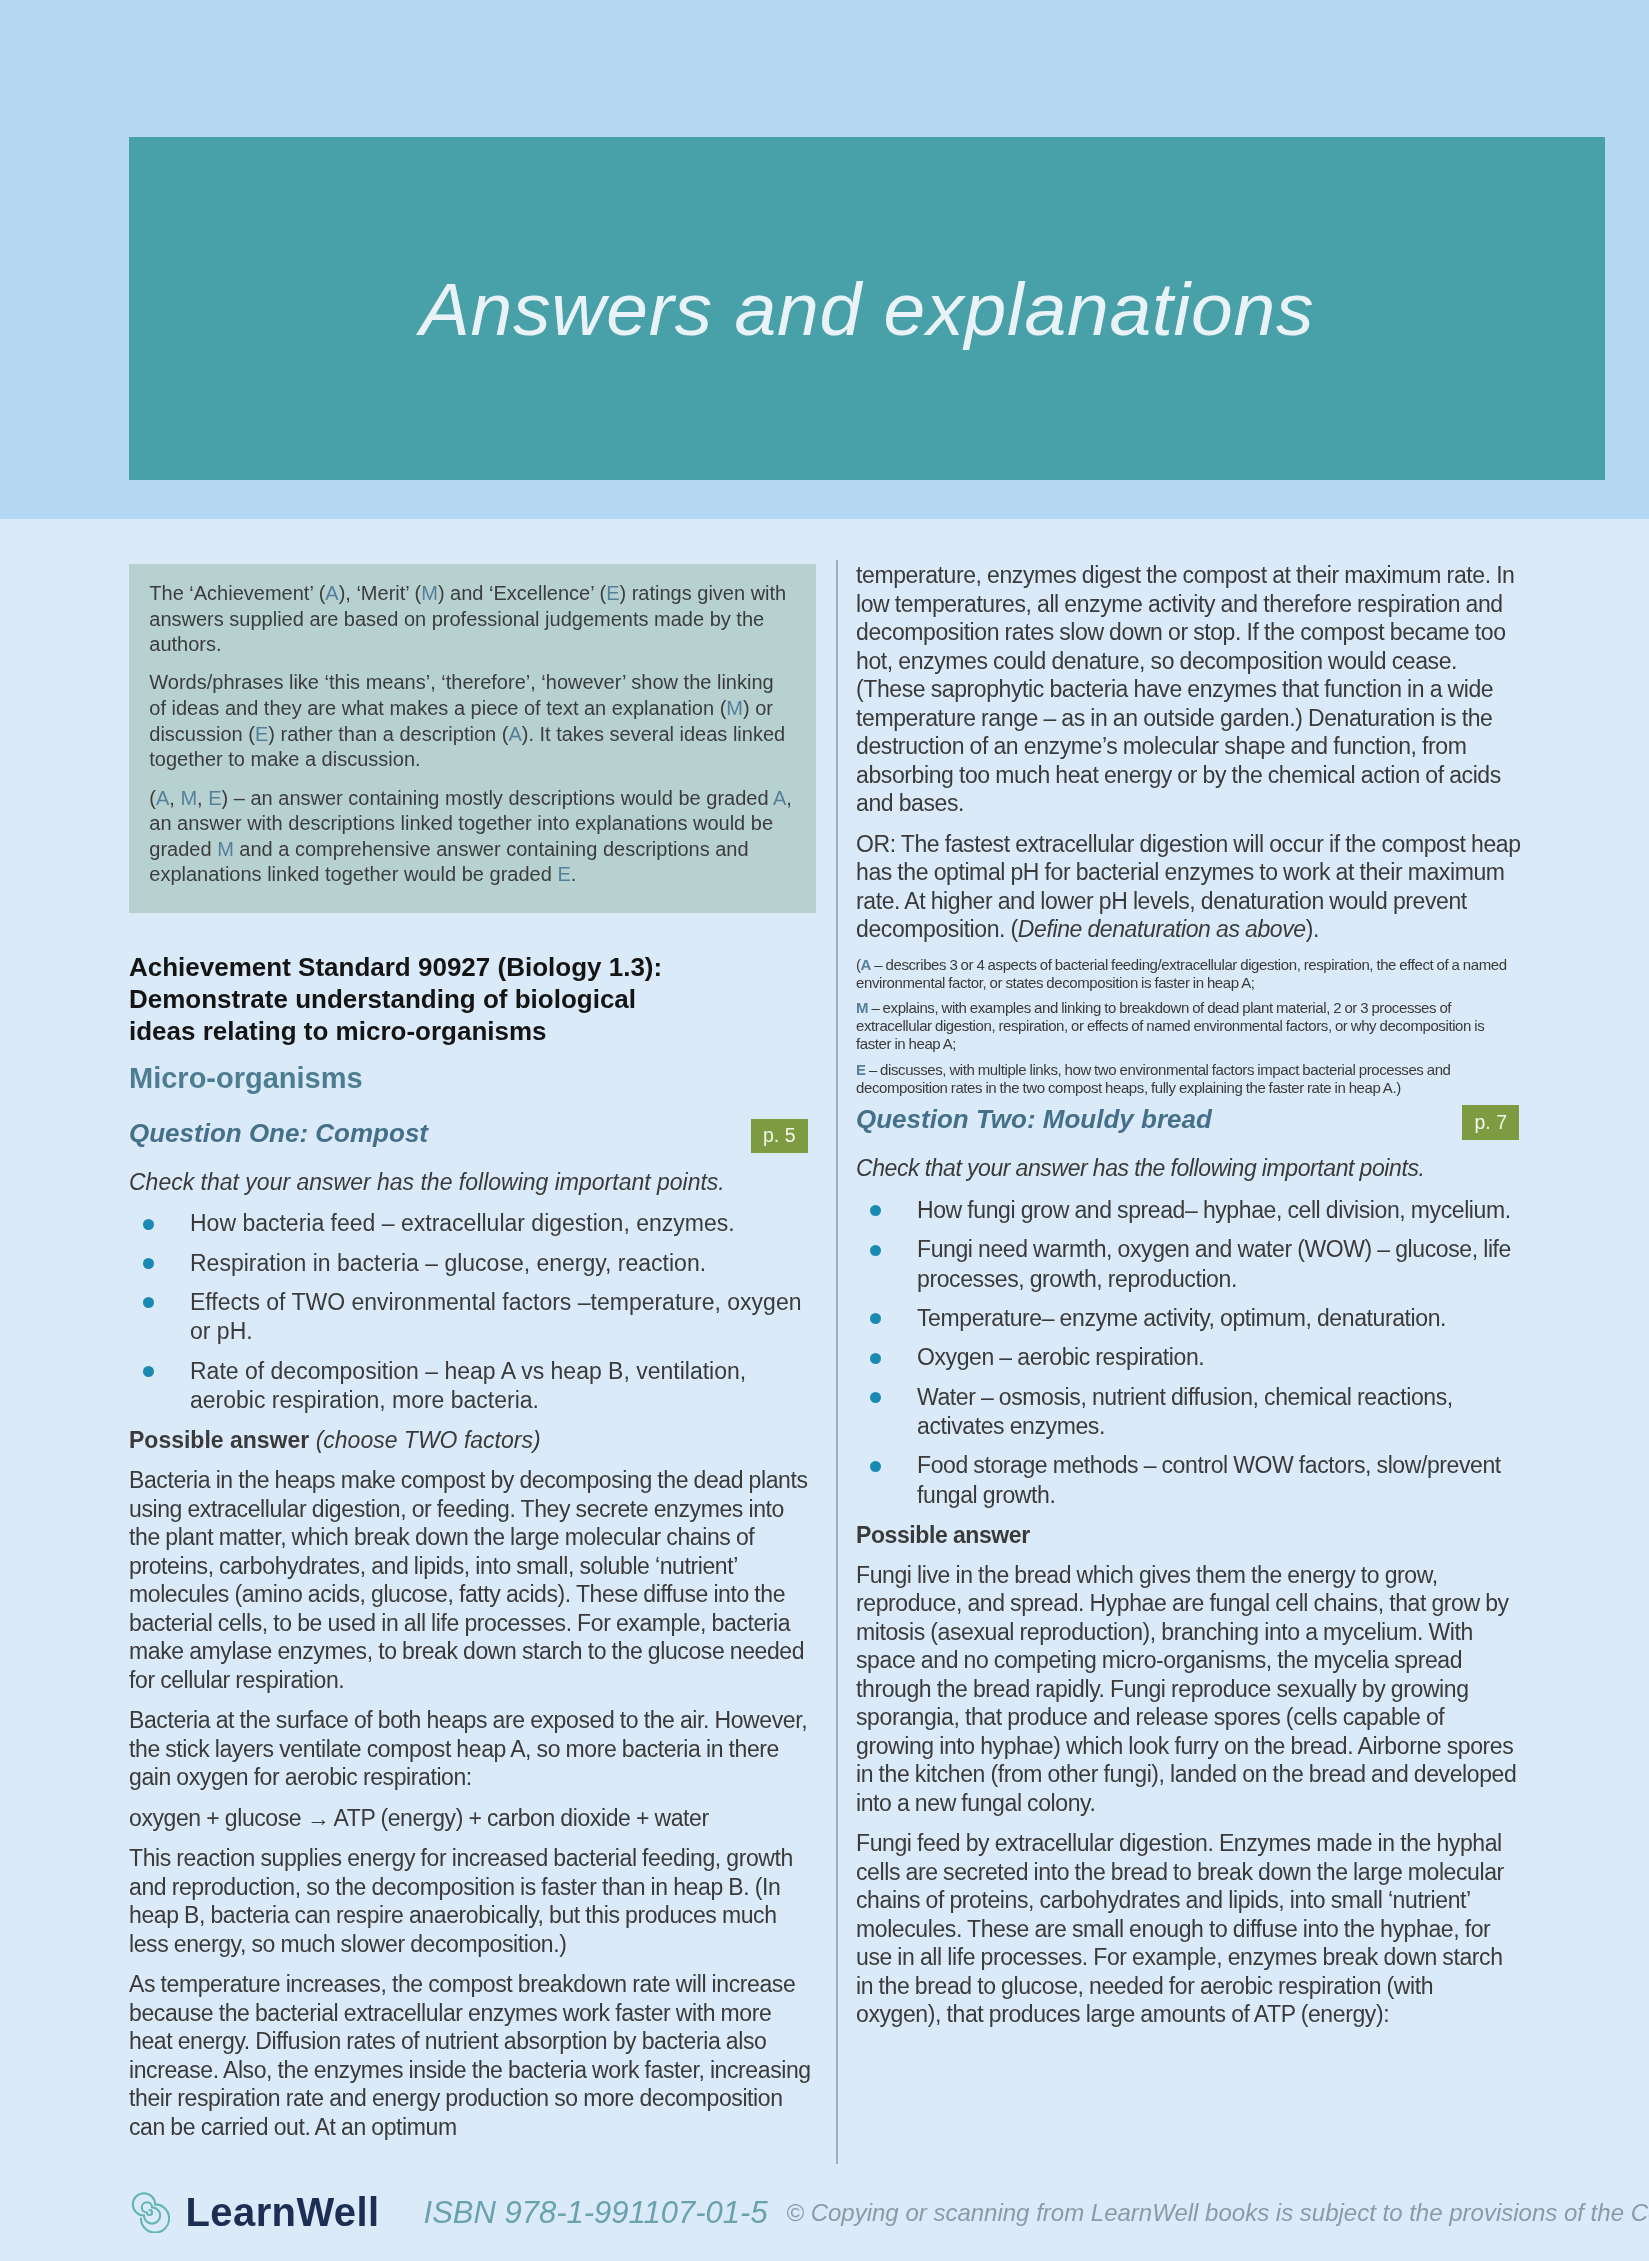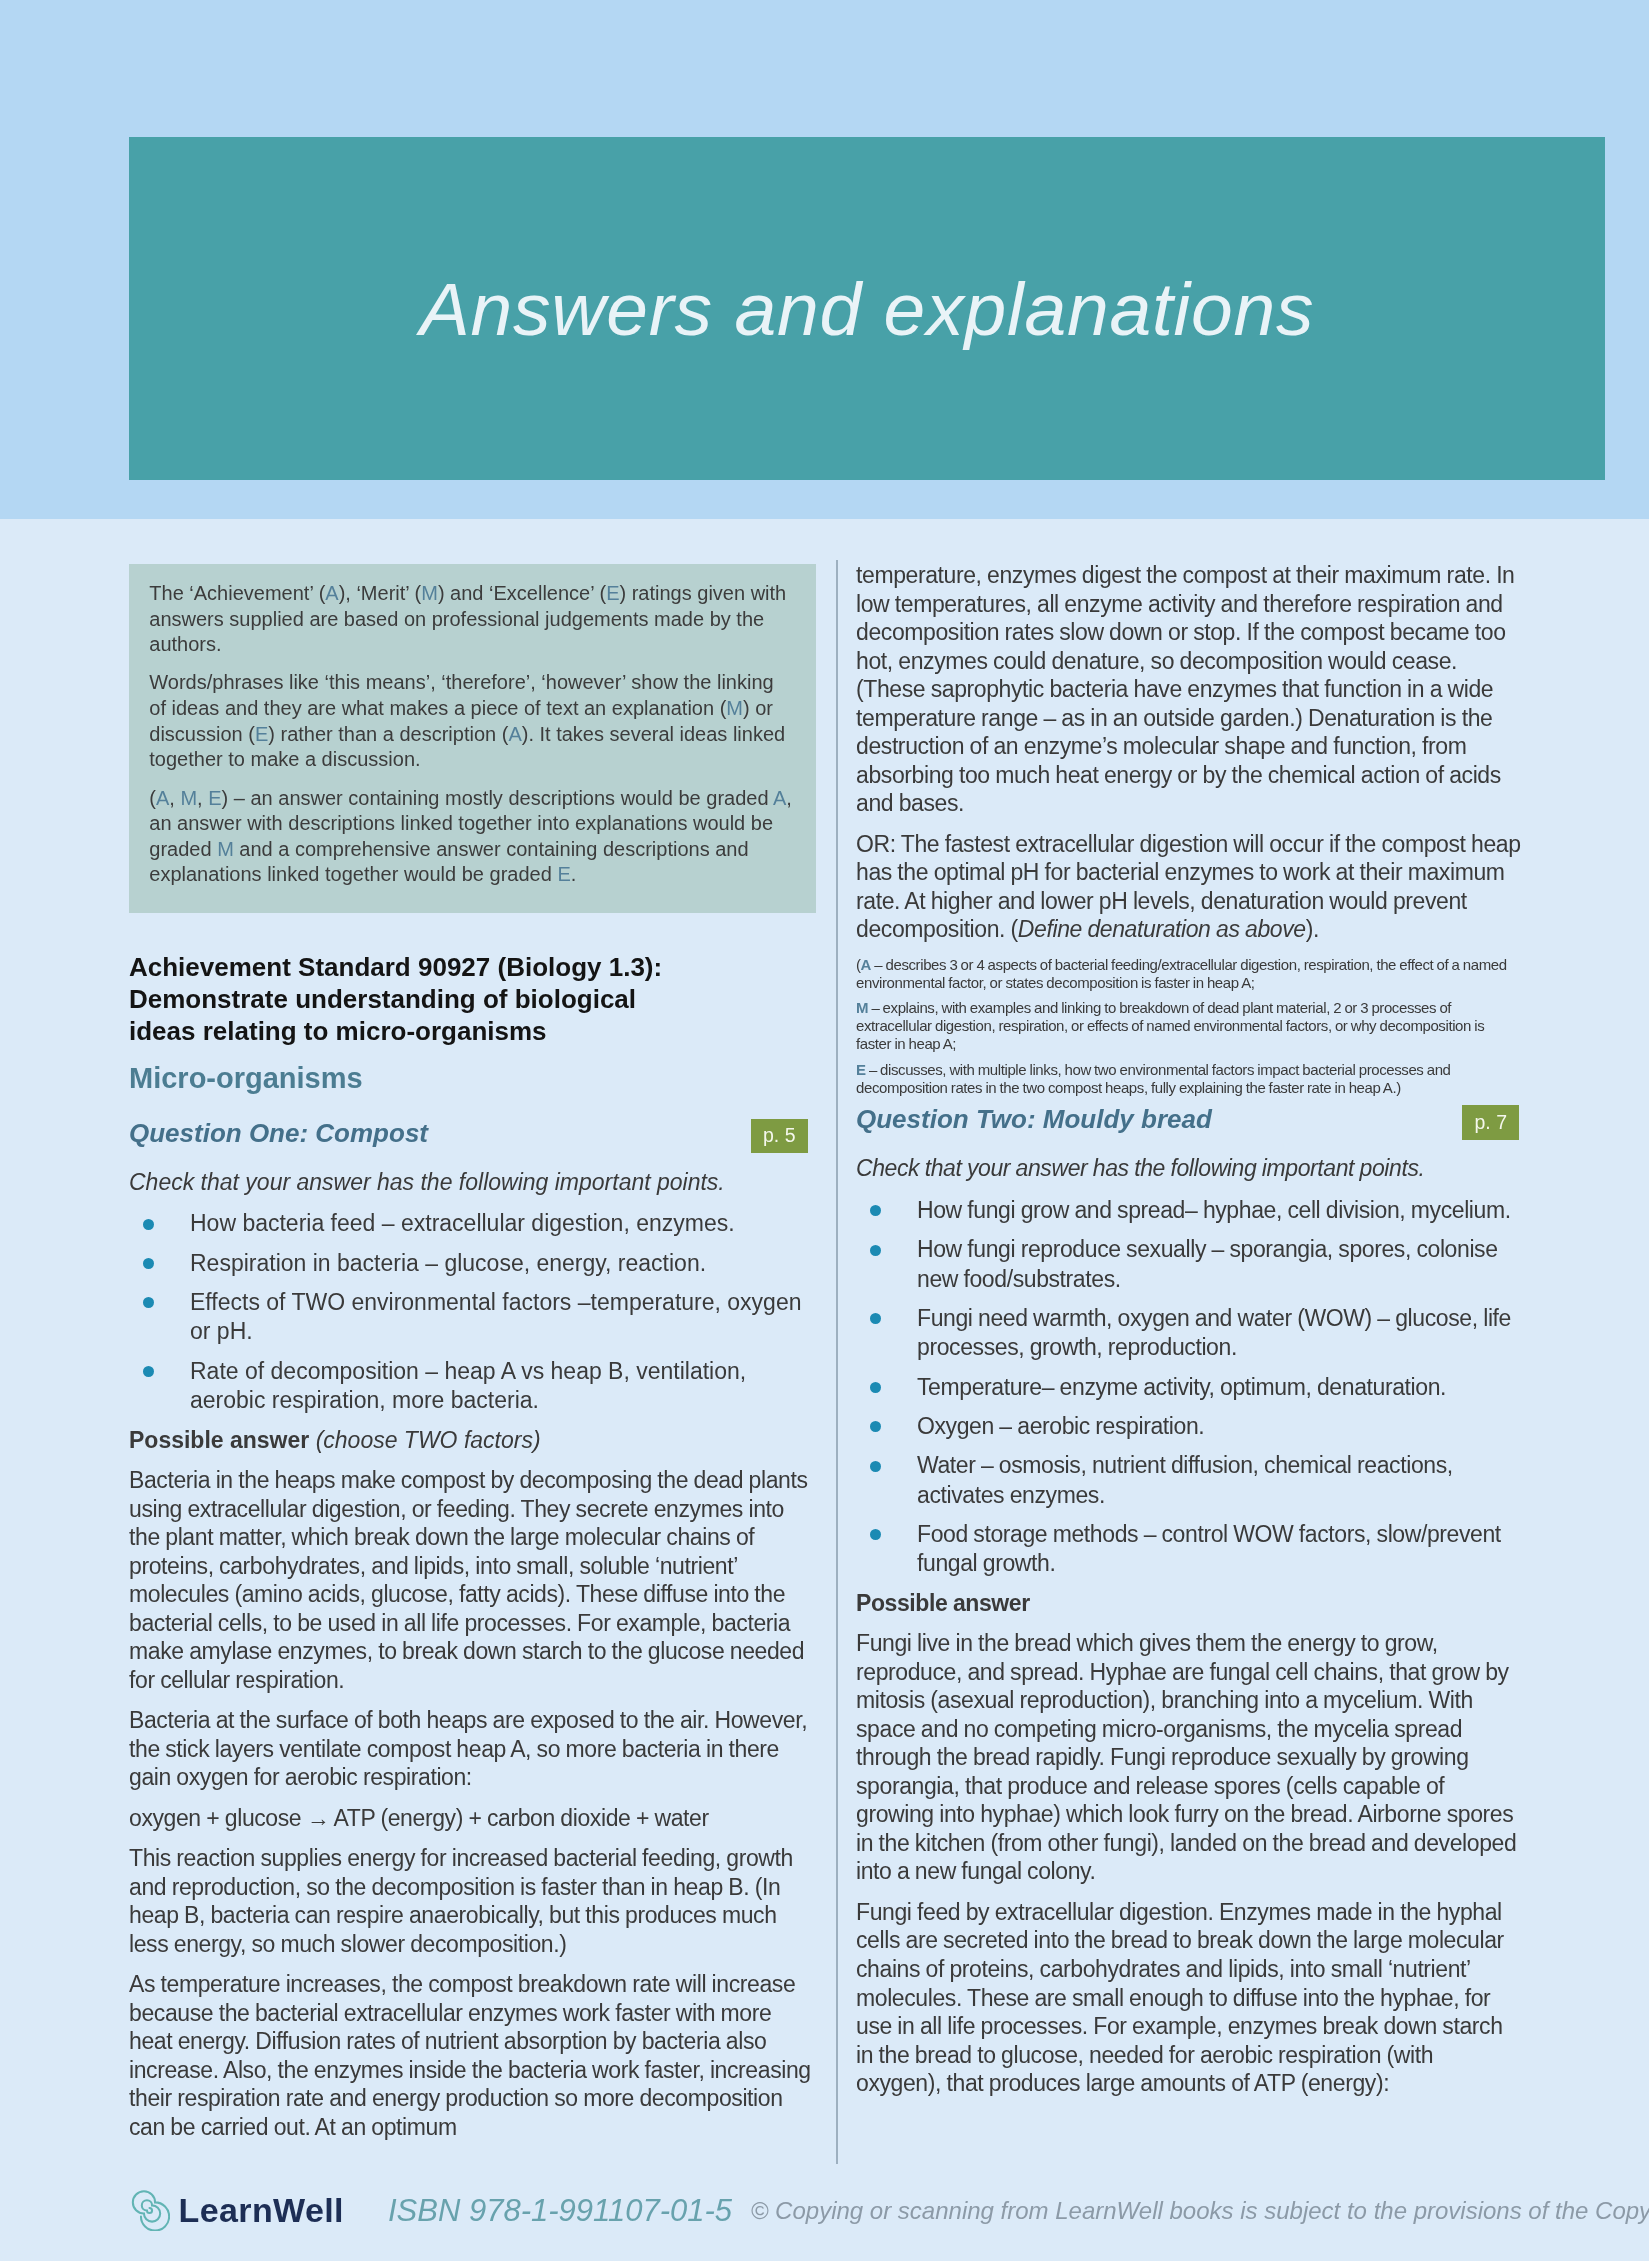--- a/index.html
+++ b/index.html
@@ -57,21 +57,21 @@
   p.body{font-size:23px;line-height:1.24;margin:0 0 12px 0;}
   .cond{letter-spacing:-0.4px;word-spacing:-0.5px;}
   .grading{margin:1.7px 0 8.5px 0;}
   .grading p{font-size:15px;line-height:1.2;margin:0 0 7.6px 0;}
 
   .footer{
     position:absolute;left:129px;top:2190px;width:1407px;
     display:flex;align-items:center;
   }
   .logo{display:flex;align-items:center;gap:8.5px;}
-  .logo-word{font-size:34px;font-weight:bold;color:var(--brand_navy,#1d2e55);letter-spacing:0.4px;}
+  .logo-word{font-size:40px;font-weight:bold;color:var(--brand_navy,#1d2e55);letter-spacing:0.4px;margin-left:7px;}
   .isbn{font-style:italic;font-size:31px;color:var(--isbn_teal,#68a2ad);margin-left:44px;white-space:nowrap;}
   .copyright{font-style:italic;font-size:24px;color:#8c9aa7;margin-left:18.7px;white-space:nowrap;}
 </style>
 </head>
 <body>
 
 <div class="page">
   <div class="content-band"></div>
 
   <div class="banner">
@@ -131,21 +131,20 @@
 
     <div class="q-row flush">
       <div class="q-title">Question Two: Mouldy bread</div>
       <div class="badge">p. 7</div>
     </div>
 
     <p class="check cond">Check that your answer has the following important points.</p>
 
     <ul class="bullets cond">
       <li><span class="dot"></span><span>How fungi grow and spread– hyphae, cell division, mycelium.</span></li>
-      <li><span class="dot"></span><span>How fungi reproduce sexually – sporangia, spores, colonise new food/substrates.</span></li>
       <li><span class="dot"></span><span>Fungi need warmth, oxygen and water (WOW) – glucose, life processes, growth, reproduction.</span></li>
       <li><span class="dot"></span><span>Temperature– enzyme activity, optimum, denaturation.</span></li>
       <li><span class="dot"></span><span>Oxygen – aerobic respiration.</span></li>
       <li><span class="dot"></span><span>Water – osmosis, nutrient diffusion, chemical reactions, activates enzymes.</span></li>
       <li><span class="dot"></span><span>Food storage methods – control WOW factors, slow/prevent fungal growth.</span></li>
     </ul>
 
     <p class="pa-line b cond">Possible answer</p>
 
     <p class="body cond">Fungi live in the bread which gives them the energy to grow, reproduce, and spread. Hyphae are fungal cell chains, that grow by mitosis (asexual reproduction), branching into a mycelium. With space and no competing micro-organisms, the mycelia spread through the bread rapidly. Fungi reproduce sexually by growing sporangia, that produce and release spores (cells capable of growing into hyphae) which look furry on the bread. Airborne spores in the kitchen (from other fungi), landed on the bread and developed into a new fungal colony.</p>

